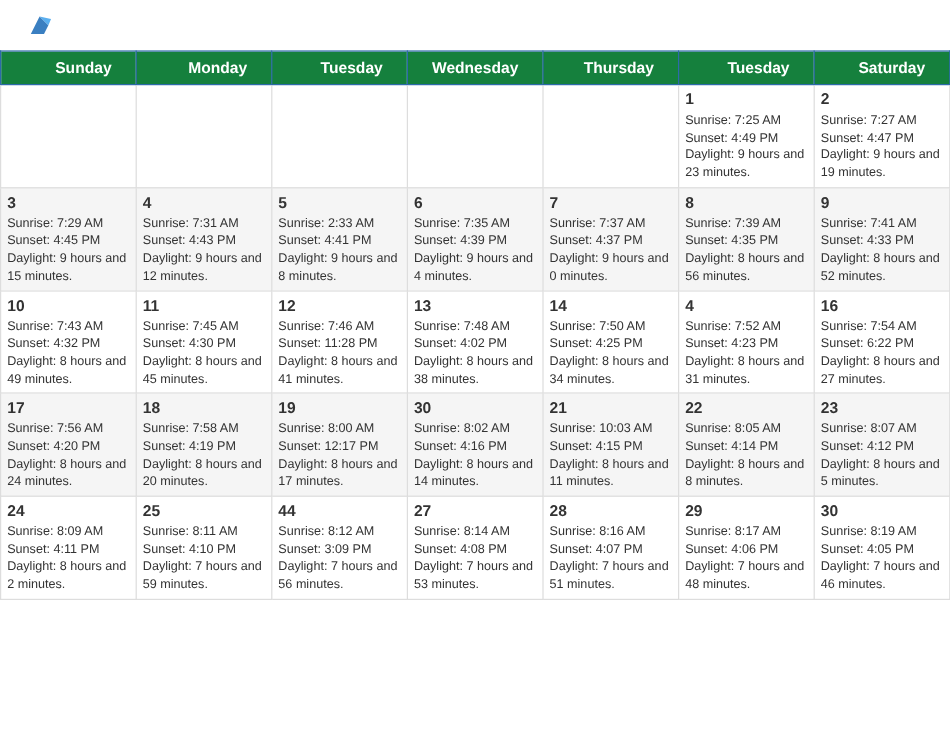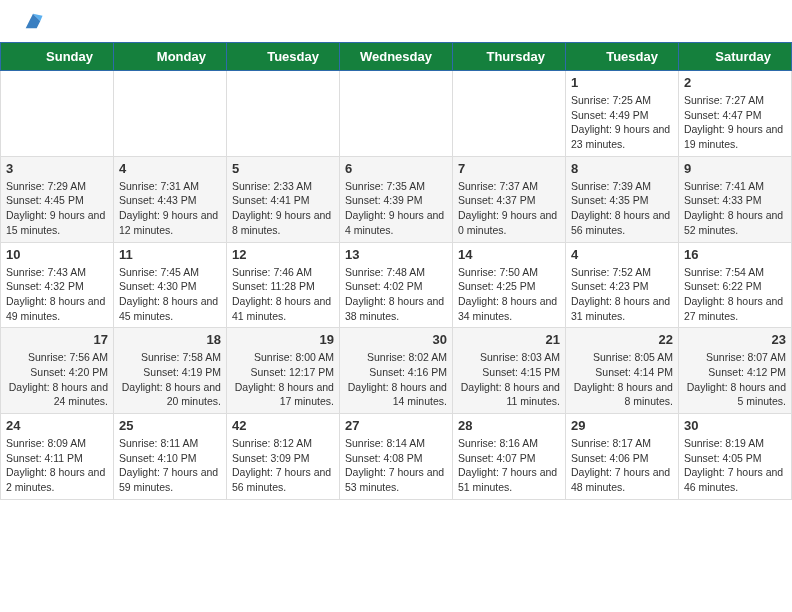--- a/index.html
+++ b/index.html
@@ -47,21 +47,21 @@
     .day-info { font-size: 10.5px; line-height: 1.4; }
     
     .empty-cell { background: #fff !important; }
     
     .calendar tbody tr:nth-child(odd) td.empty-cell { background: #fff !important; }
     
     
     .row-1 td { background: #fff; }
     .row-2 td { background: #f0f0f0; }
     .row-3 td { background: #fff; }
-    .row-4 td { background: #f0f0f0; text-align: right; }
+    .row-4 td { background: #f0f0f0; }
     .row-5 td { background: #fff; }
   </style>
 </head>
 <body>
 
 <div class="header">
   <div class="logo">
     <div class="logo-text">
       <span class="logo-general"></span>
       <svg class="logo-icon" viewBox="0 0 30 30" xmlns="http://www.w3.org/2000/svg">
@@ -217,21 +217,21 @@
 Daylight: 8 hours and 17 minutes.</div>
         </td>
         <td>
           <div class="day-num">30</div>
           <div class="day-info">Sunrise: 8:02 AM
 Sunset: 4:16 PM
 Daylight: 8 hours and 14 minutes.</div>
         </td>
         <td>
           <div class="day-num">21</div>
-          <div class="day-info">Sunrise: 8:03 AM
+          <div class="day-info">Sunrise: 10:03 AM
 Sunset: 4:15 PM
 Daylight: 8 hours and 11 minutes.</div>
         </td>
         <td>
           <div class="day-num">22</div>
           <div class="day-info">Sunrise: 8:05 AM
 Sunset: 4:14 PM
 Daylight: 8 hours and 8 minutes.</div>
         </td>
         <td>
@@ -248,21 +248,21 @@
 Sunset: 4:11 PM
 Daylight: 8 hours and 2 minutes.</div>
         </td>
         <td>
           <div class="day-num">25</div>
           <div class="day-info">Sunrise: 8:11 AM
 Sunset: 4:10 PM
 Daylight: 7 hours and 59 minutes.</div>
         </td>
         <td>
-          <div class="day-num">42</div>
+          <div class="day-num">44</div>
           <div class="day-info">Sunrise: 8:12 AM
 Sunset: 3:09 PM
 Daylight: 7 hours and 56 minutes.</div>
         </td>
         <td>
           <div class="day-num">27</div>
           <div class="day-info">Sunrise: 8:14 AM
 Sunset: 4:08 PM
 Daylight: 7 hours and 53 minutes.</div>
         </td>

